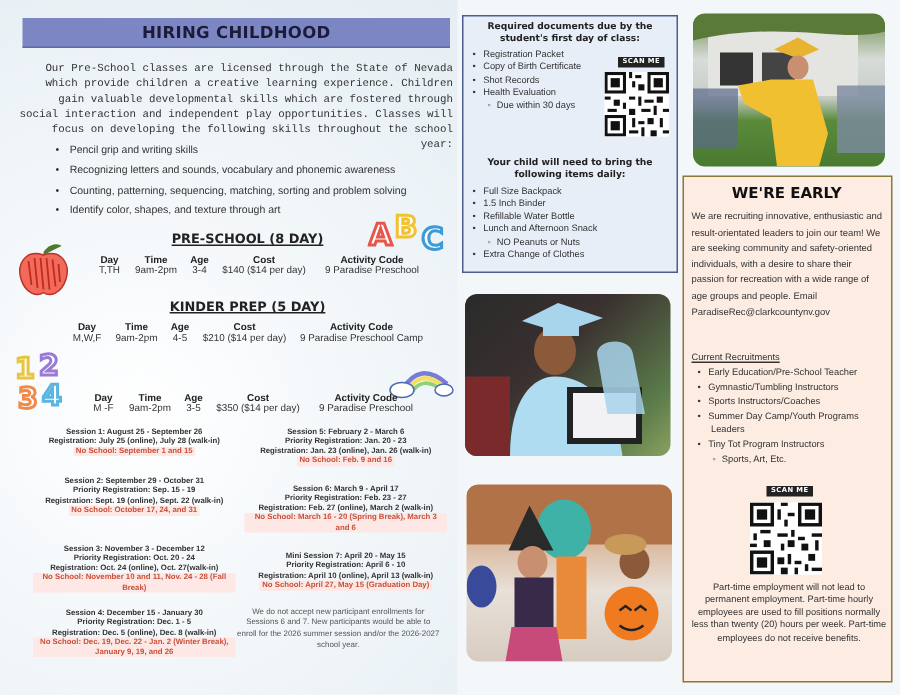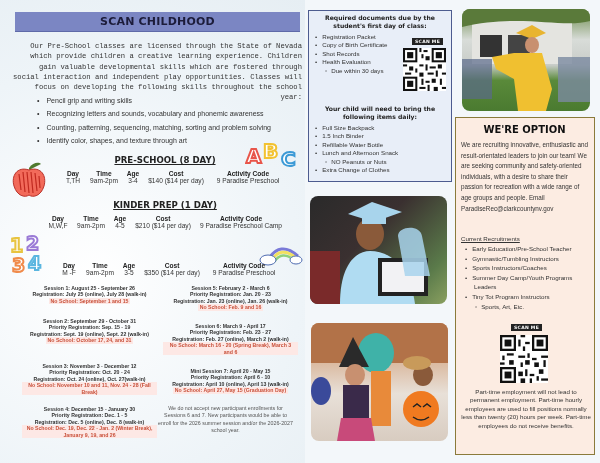--- a/index.html
+++ b/index.html
@@ -66,21 +66,21 @@
   .recruit-list li.sub::before { content: "\25E6"; margin-right: 4px; }
   .pt-text { position: absolute; left: 4px; top: 270px; width: 132px; text-align: center; font-size: 6.2px; line-height: 8.4px; color: #333; }
 </style>
 </head>
 <body>
 
 <div class="page">
 
   <div class="left">
     <div class="ec-header">
-      <span>SCAN CHILDHOOD</span>
+      <span>HIRING CHILDHOOD</span>
     </div>
     <p class="intro">Our Pre-School classes are licensed through the State of Nevada which provide children a creative learning experience. Children gain valuable developmental skills which are fostered through social interaction and independent play opportunities. Classes will focus on developing the following skills throughout the school year:</p>
     <ul class="skills">
       <li>Pencil grip and writing skills</li>
       <li>Recognizing letters and sounds, vocabulary and phonemic awareness</li>
       <li>Counting, patterning, sequencing, matching, sorting and problem solving</li>
       <li>Identify color, shapes, and texture through art</li>
     </ul>
 
     <svg class="deco" style="left:11px;top:160px" width="36" height="40" viewBox="0 0 36 40">
@@ -118,21 +118,21 @@
       </div>
       <div class="row">
         <span style="width:26px">T,TH</span>
         <span style="width:36px">9am-2pm</span>
         <span style="width:22px">3-4</span>
         <span style="width:64px">$140 ($14 per day)</span>
         <span style="width:80px">9 Paradise Preschool</span>
       </div>
     </div>
 
-    <div class="program-title" style="left:95px;top:200px;width:140px">KINDER PREP (1 DAY)</div>
+    <div class="program-title" style="left:95px;top:200px;width:140px">KINDER PREP (5 DAY)</div>
     <div class="prog-table" style="left:44px;top:215px">
       <div class="hdr">
         <span style="width:28px">Day</span>
         <span style="width:38px">Time</span>
         <span style="width:20px">Age</span>
         <span style="width:66px">Cost</span>
         <span style="width:90px">Activity Code</span>
       </div>
       <div class="row">
         <span style="width:28px">M,W,F</span>
@@ -301,21 +301,21 @@
       <path d="M0 0 L128 0 L128 12 C 100 20, 60 4, 0 18 Z" fill="#5a7a3a"></path>
       <rect x="0" y="50" width="30" height="40" fill="#5a6a8a" opacity="0.7"></rect>
       <rect x="96" y="48" width="32" height="45" fill="#7a8aa0" opacity="0.8"></rect>
       <polygon points="54,24 70,16 84,24 70,30" fill="#e8b430"></polygon>
       <ellipse cx="70" cy="36" rx="7" ry="8" fill="#c89070"></ellipse>
       <path d="M30 48 L52 44 L62 44 L80 44 L90 80 L84 102 L56 102 L52 70 L34 60 Z" fill="#f0c030"></path>
     </svg>
   </div>
 
   <div class="hiring-box">
-    <div class="hiring-title">WE'RE OPTION</div>
+    <div class="hiring-title">WE'RE EARLY</div>
     <p class="hiring-text">We are recruiting innovative, enthusiastic and result-orientated leaders to join our team! We are seeking community and safety-oriented individuals, with a desire to share their passion for recreation with a wide range of age groups and people. Email ParadiseRec@clarkcountynv.gov</p>
     <div class="recruit-title">Current Recruitments</div>
     <ul class="recruit-list">
       <li>Early Education/Pre-School Teacher</li>
       <li>Gymnastic/Tumbling Instructors</li>
       <li>Sports Instructors/Coaches</li>
       <li>Summer Day Camp/Youth Programs Leaders</li>
       <li>Tiny Tot Program Instructors</li>
       <li class="sub">Sports, Art, Etc.</li>
     </ul>

